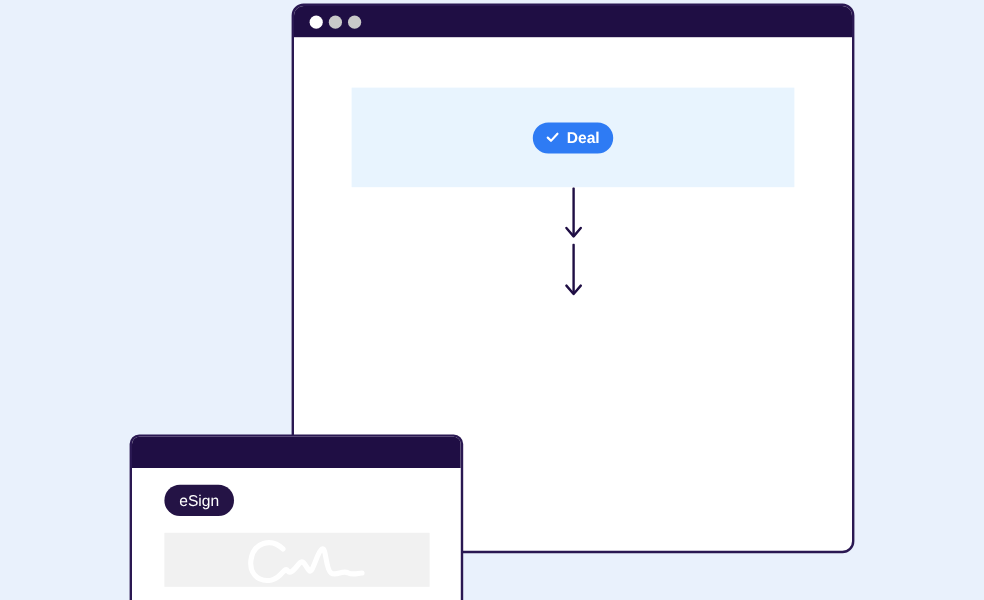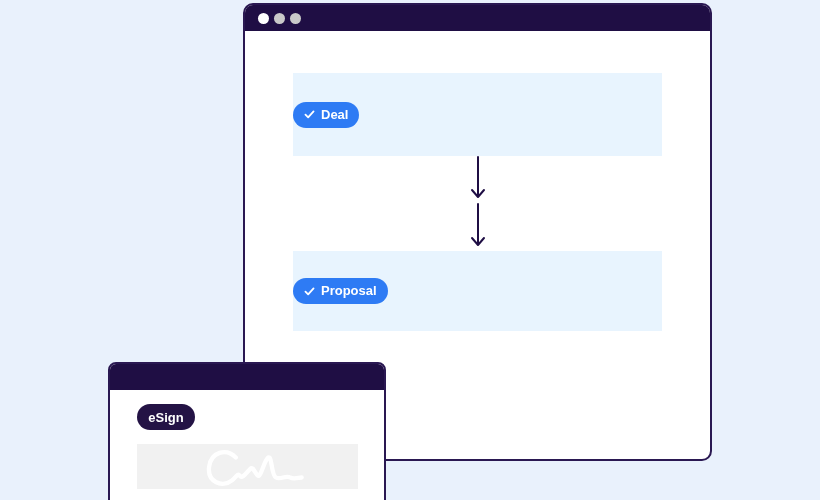--- a/index.html
+++ b/index.html
@@ -19,21 +19,21 @@
     height:26px;background:var(--titlebar_bg,#1f0e44);
     display:flex;align-items:center;padding-left:13px;gap:5px;
   }
   .dot{width:11px;height:11px;border-radius:50%;display:inline-block;}
   .dot.d1{background:var(--dot_active,#ffffff);}
   .dot.d2,.dot.d3{background:var(--dot_inactive,#c9c9c9);}
   .win-body{position:relative;}
   .row{
     width:369px;margin:0 auto;height:83px;
     background:var(--row_bg,#e8f4fe);
-    display:flex;align-items:center;justify-content:flex-start;
+    display:flex;align-items:center;justify-content:center;
   }
   .row.first{margin-top:42px;}
   .row.last{height:80px;}
   .pill{
     display:inline-flex;align-items:center;gap:6px;
     height:26px;padding:0 11px;border:none;border-radius:13px;
     background:var(--pill_bg,#2e7bf4);color:var(--pill_text,#ffffff);
     font-family:"Liberation Sans",sans-serif;
     font-size:13px;font-weight:bold;cursor:pointer;line-height:26px;
   }
@@ -47,21 +47,21 @@
   .esign-window{
     position:absolute;left:108px;top:362px;width:278px;height:160px;
     box-sizing:border-box;background:var(--window_bg,#ffffff);
     border:2px solid var(--window_border,#2a1852);
     border-radius:8px 8px 0 0;overflow:hidden;
   }
   .titlebar.small{height:26px;padding-left:0;border-radius:5px 5px 0 0;}
   .esign-badge{
     margin:14px 0 0 27px;width:58px;height:26px;border-radius:13px;
     background:var(--esign_pill_bg,#241345);color:var(--pill_text,#ffffff);
-    font-size:13px;font-weight:bold;
+    font-size:13px;font-weight:normal;
     display:flex;align-items:center;justify-content:center;
   }
   .sig-box{
     margin:14px 0 0 27px;width:221px;height:45px;
     background:var(--signature_box_bg,#f1f1f1);
     position:relative;cursor:pointer;
   }
   .sig-box svg{position:absolute;left:60px;top:2px;}
   .sig-path{fill:none;stroke:var(--signature_stroke,#ffffff);stroke-width:4.5;
     stroke-linecap:round;stroke-linejoin:round;}
@@ -96,28 +96,20 @@
       </div>
 
 
       <div class="arrow-wrap" style="height:48px;">
         <svg class="arrow" width="16" height="48" viewBox="0 0 16 48">
           <line x1="8" y1="1" x2="8" y2="41"></line>
           <path d="M2,35 L8,42 L14,35"></path>
         </svg>
       </div>
 
-      <div class="row last">
-        <button class="pill">
-          <svg class="check" viewBox="0 0 12 10">
-            <polyline points="1.5,5.2 4.5,8.2 10.5,1.6"></polyline>
-          </svg>
-          <span>Proposal</span>
-        </button>
-      </div>
 
     </div>
   </div>
 
   <div class="esign-window">
     <div class="titlebar small"></div>
     <div class="esign-body">
       <div class="esign-badge">eSign</div>
       <div class="sig-box">
         <svg width="112" height="42" viewBox="0 0 112 44">

